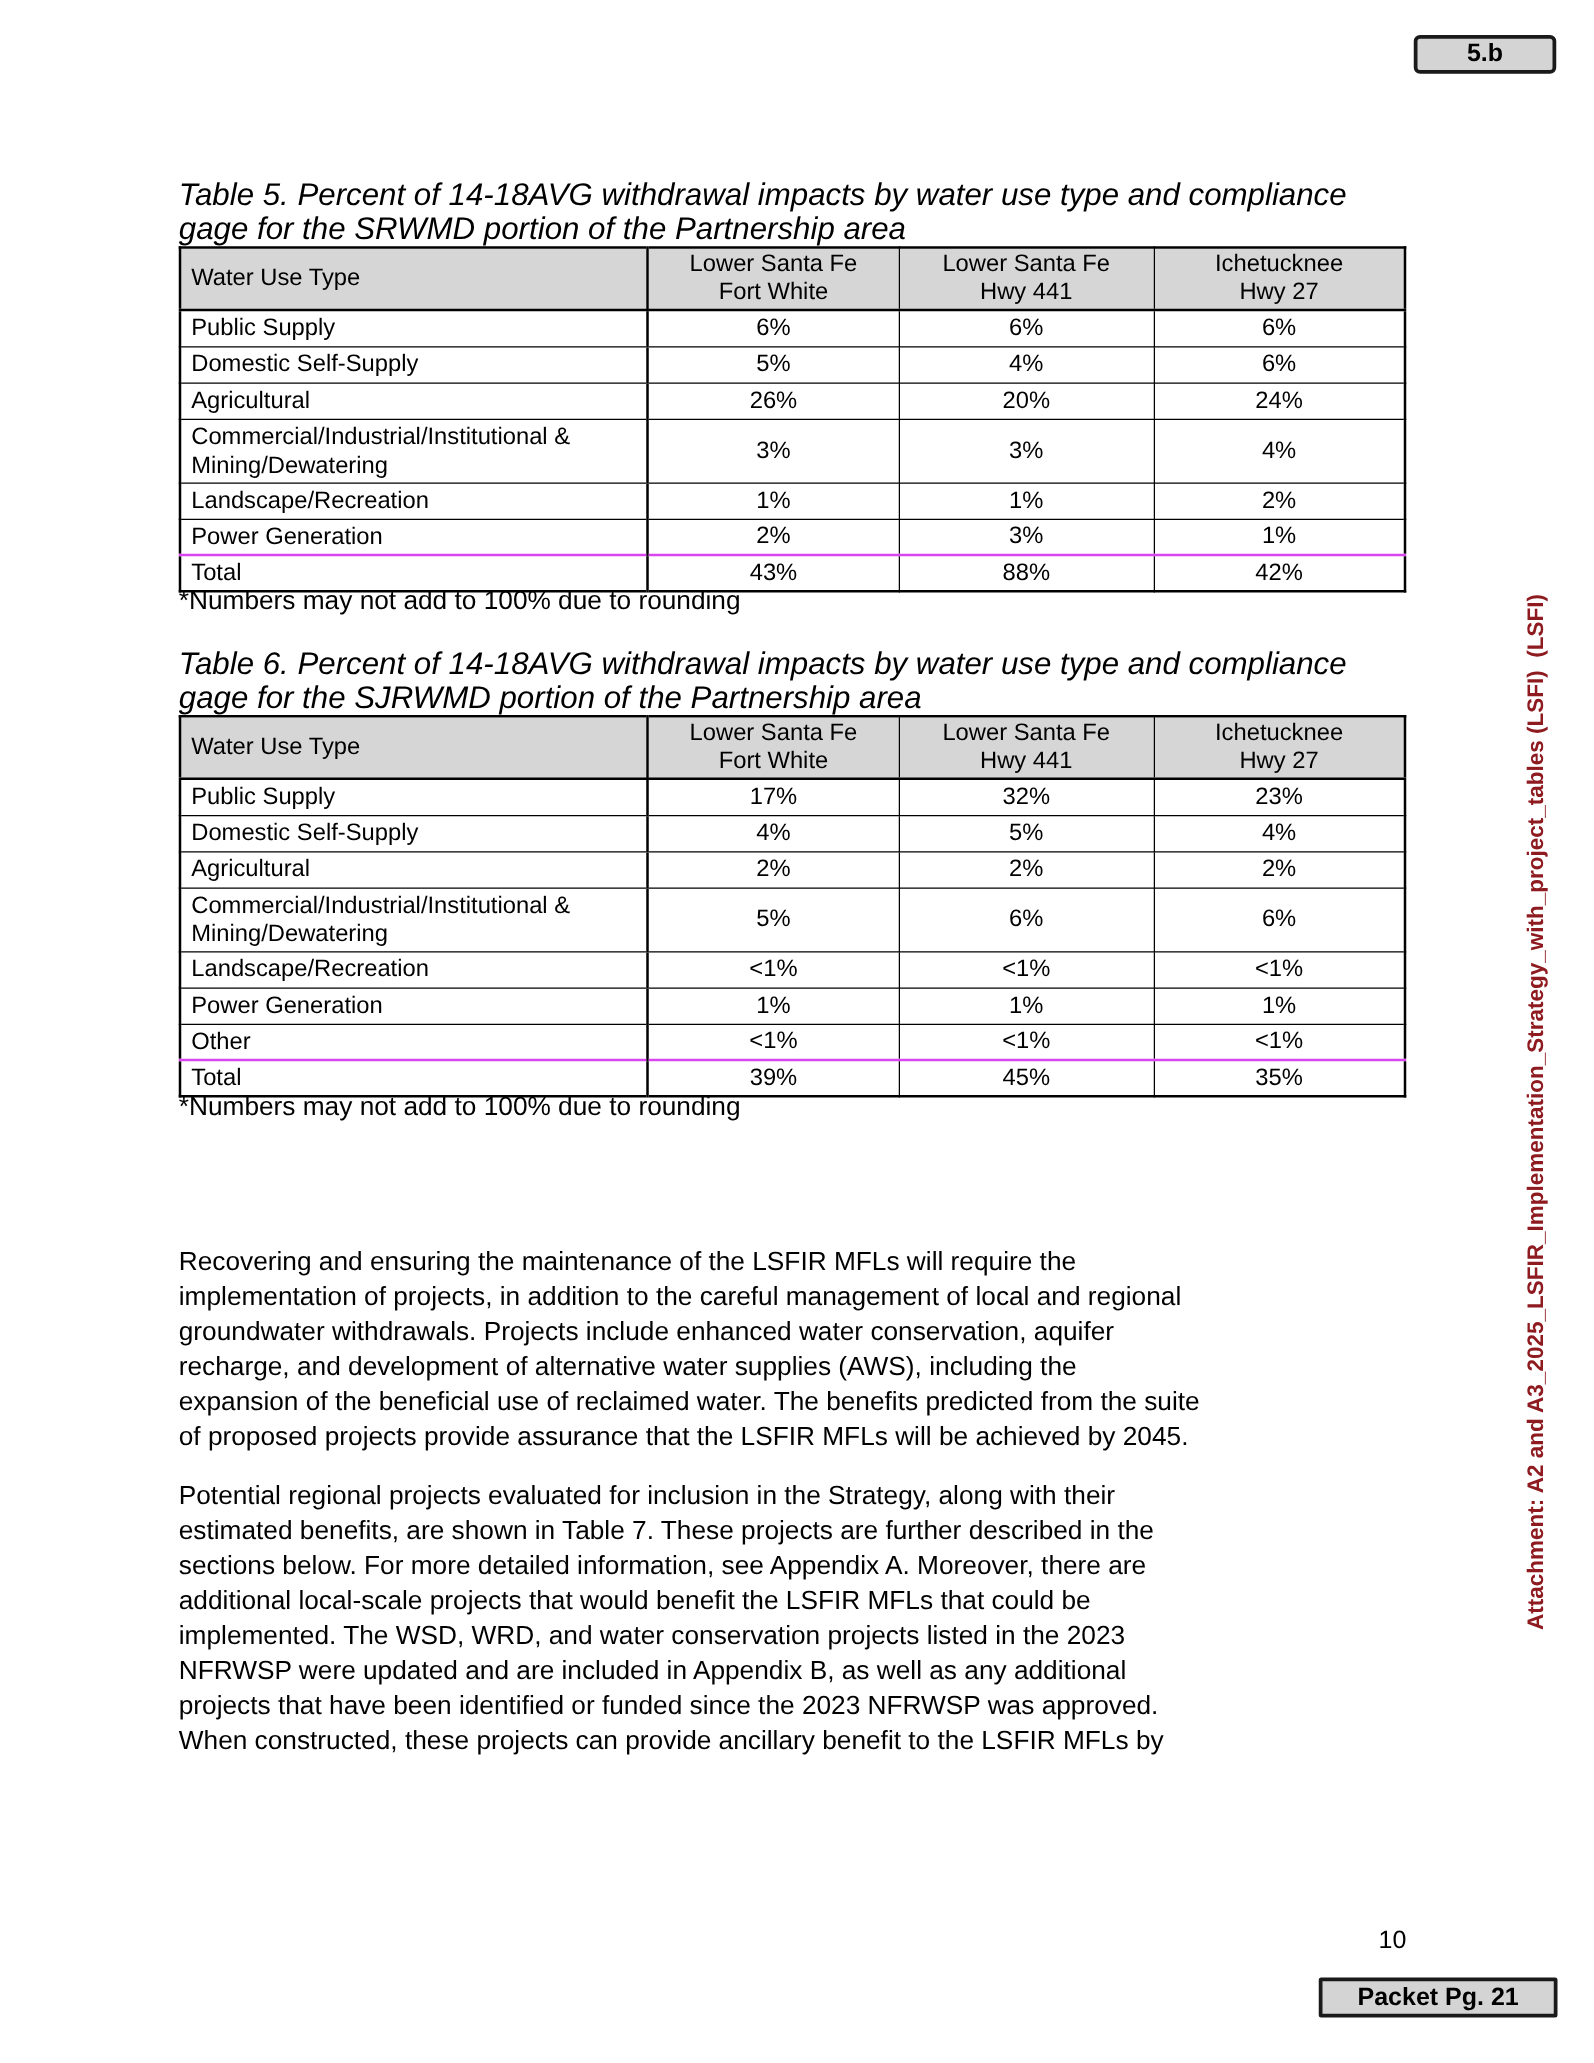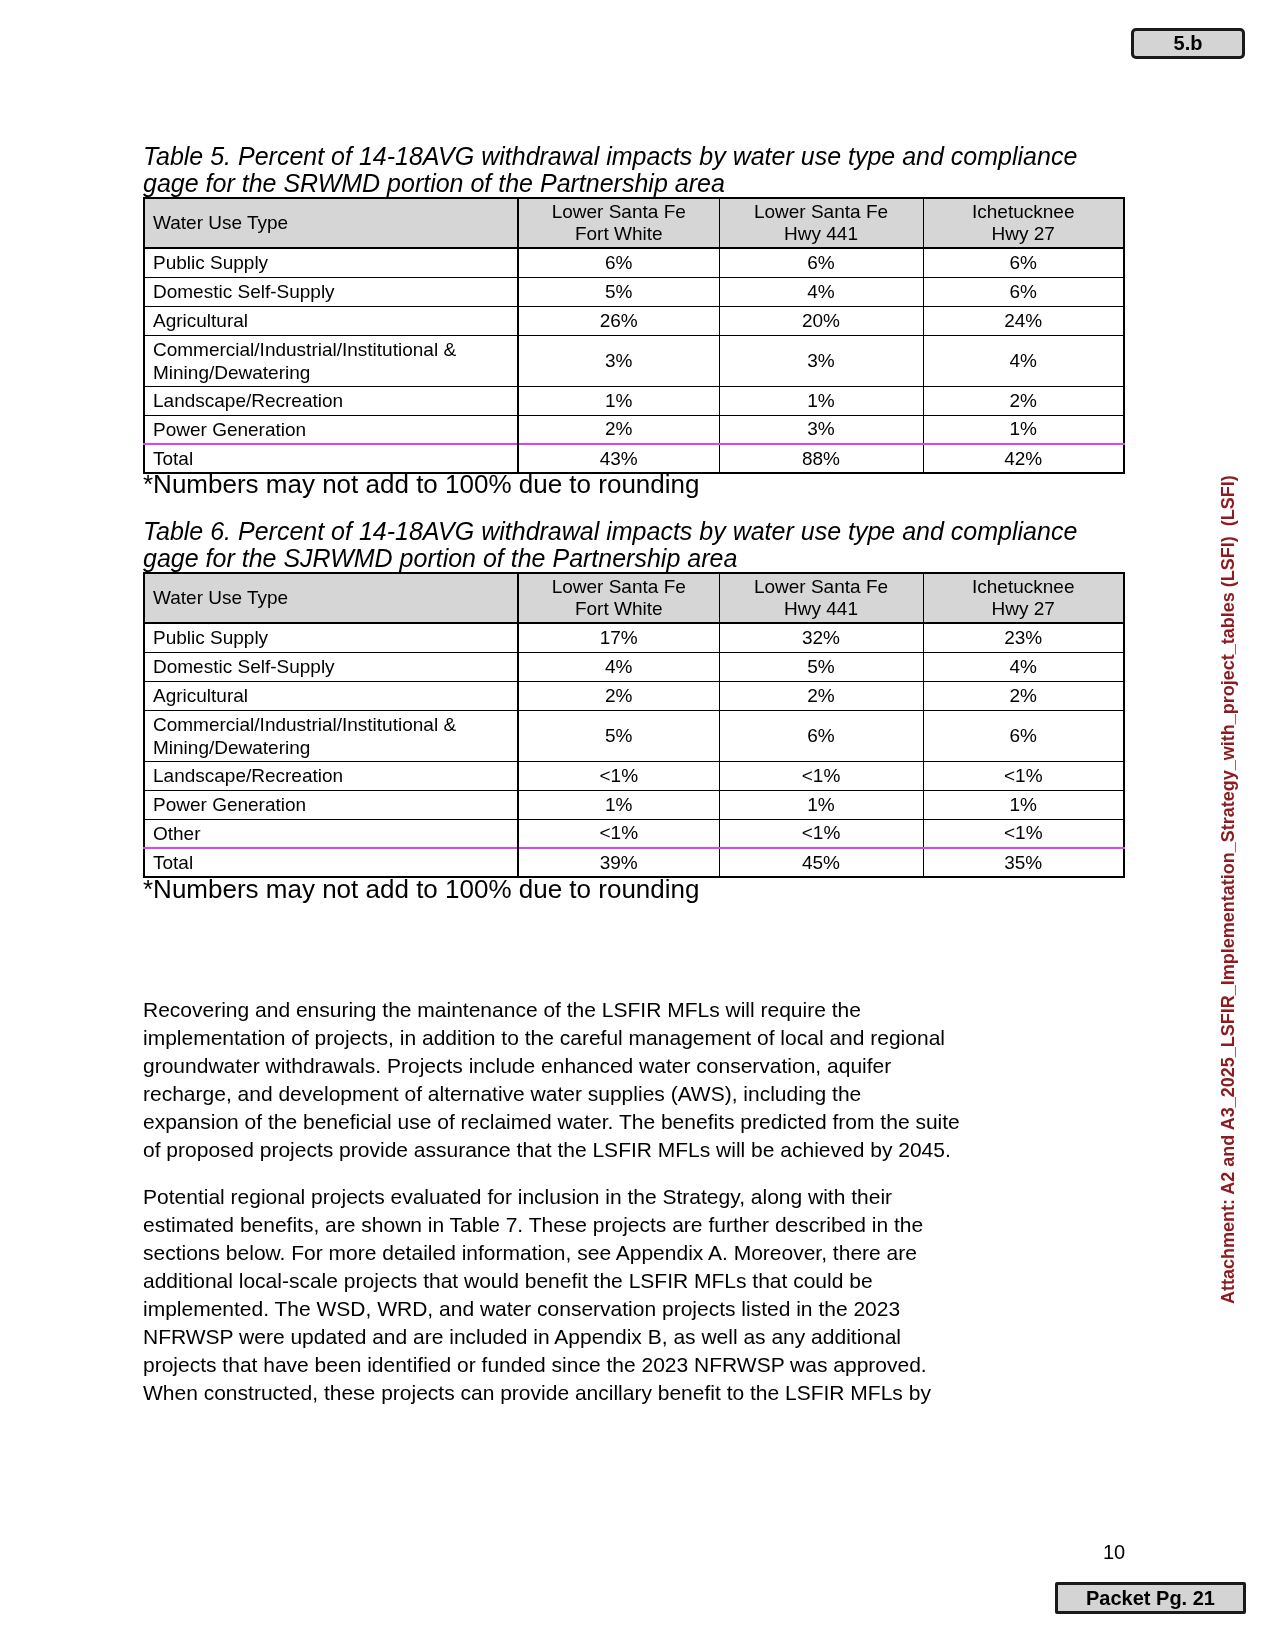--- a/index.html
+++ b/index.html
@@ -16,21 +16,21 @@
   }
   .badge-section{left:1131px;top:28px;width:114px;height:31px;border-radius:5px;}
   .badge-packet{left:1055px;top:1582px;width:191px;height:32px;border-radius:2px;}
   
   .caption{
     position:absolute;left:143px;width:960px;
     font-style:italic;font-size:25px;line-height:27px;white-space:pre-line;
   }
   .caption-t5{top:143px;}
   .caption-t6{top:518px;}
-  .footnote{position:absolute;left:143px;font-size:26px;}
+  .footnote{position:absolute;left:143px;font-size:21px;}
   .footnote-t5{top:469px;}
   .footnote-t6{top:874px;}
   .heading{
     position:absolute;left:143px;top:921px;width:980px;
     font-size:32px;font-weight:bold;letter-spacing:0.2px;
   }
   .para{
     position:absolute;left:143px;width:985px;
     font-size:21px;line-height:28px;white-space:pre-line;
   }

